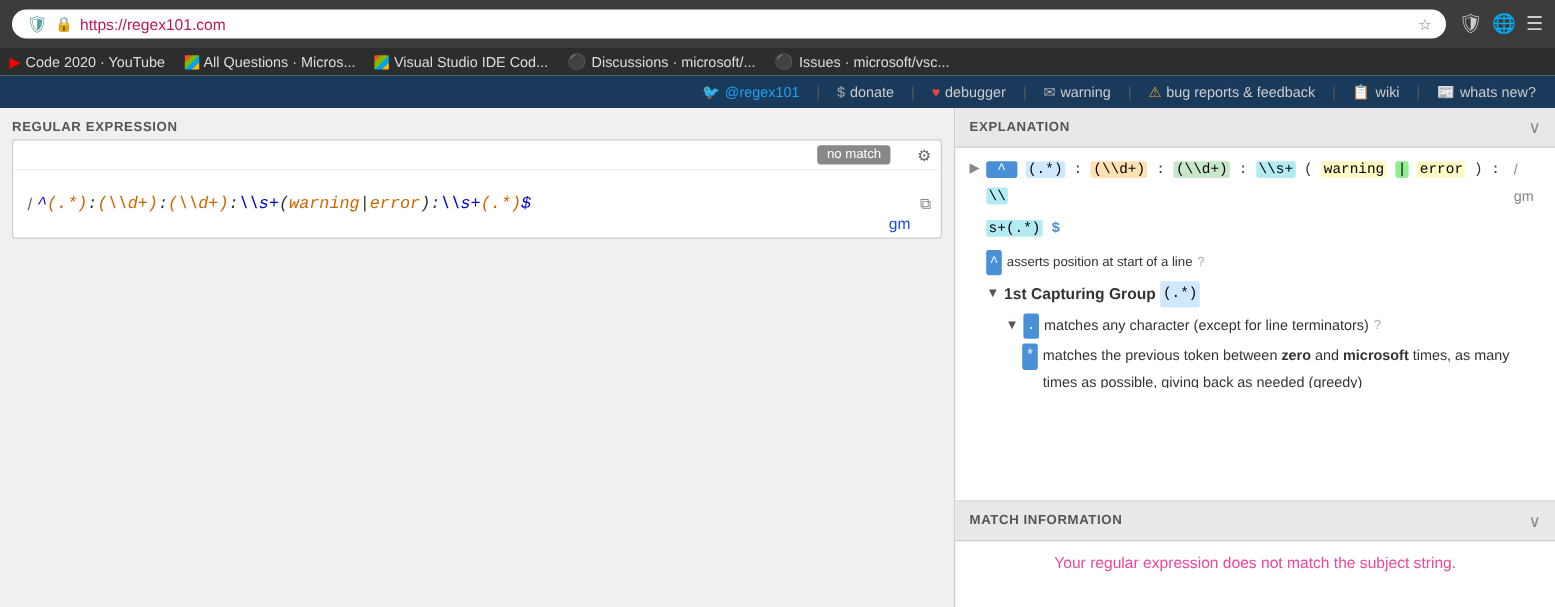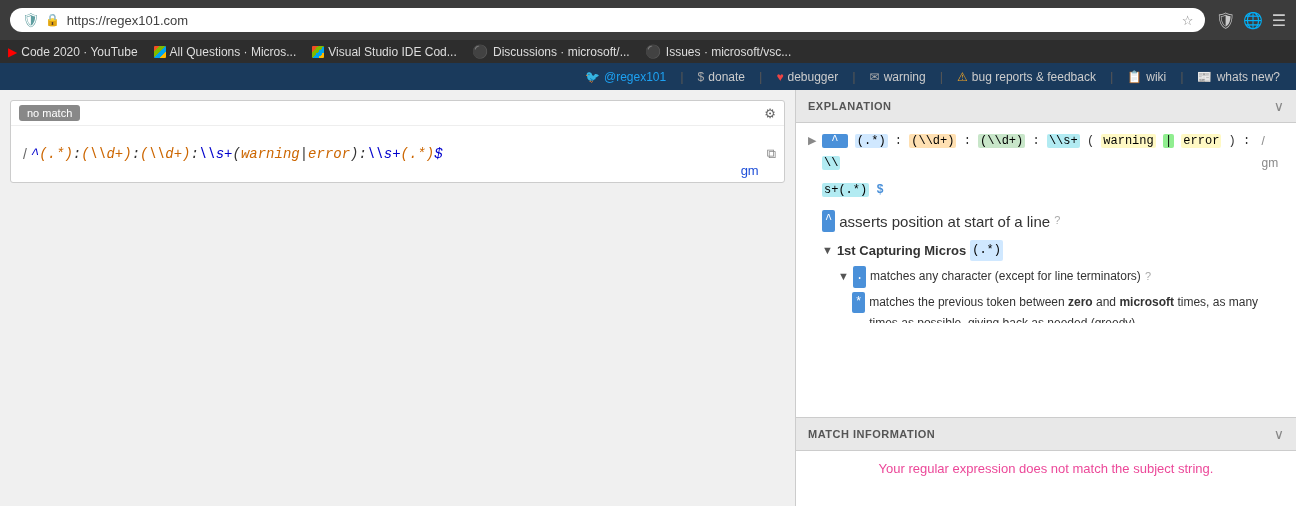--- a/index.html
+++ b/index.html
@@ -3,21 +3,21 @@
   <meta charset="utf-8">
   <style>
     * { margin: 0; padding: 0; box-sizing: border-box; }
     body { font-family: Arial, sans-serif; font-size: 13px; background: #f0f0f0; width: 1296px; height: 506px; overflow: hidden; }
 
     
     .browser-chrome { background: #3c3c3c; padding: 8px 10px; display: flex; align-items: center; gap: 10px; }
     .address-bar { flex: 1; background: white; border-radius: 20px; padding: 4px 12px; display: flex; align-items: center; gap: 6px; font-size: 13px; }
     .address-bar .shield { color: #5f9ea0; font-size: 14px; }
     .address-bar .lock { color: #666; font-size: 12px; }
-    .address-bar .url { color: #404040; font-size: 13px; flex: 1; }
+    .address-bar .url { color: #be185d; font-size: 13px; flex: 1; }
     .address-bar .star { color: #888; margin-left: auto; }
     .browser-icons { display: flex; gap: 8px; }
     .browser-icons span { color: #ccc; font-size: 16px; cursor: pointer; }
 
     
     .bookmarks-bar { background: #2d2d2d; padding: 4px 8px; display: flex; gap: 16px; align-items: center; overflow: hidden; }
     .bookmark-item { display: flex; align-items: center; gap: 4px; color: #ddd; font-size: 12px; white-space: nowrap; cursor: pointer; }
 
     
     .top-nav { background: #1a3a5c; padding: 6px 16px; display: flex; justify-content: flex-end; align-items: center; gap: 14px; }
@@ -26,21 +26,21 @@
 
     
     .main-content { display: flex; height: calc(506px - 86px); background: #f0f0f0; }
 
     
     .left-panel { width: 795px; padding: 10px; display: flex; flex-direction: column; gap: 10px; }
 
     
     .section-label { font-size: 11px; font-weight: bold; color: #555; text-transform: uppercase; letter-spacing: 0.5px; margin-bottom: 4px; }
     .regex-box { background: white; border: 1px solid #ccc; border-radius: 3px; }
-    .regex-toolbar { display: flex; align-items: center; justify-content: space-between; padding: 4px 8px; gap: 6px; }
+    .regex-toolbar { display: flex; align-items: center; justify-content: flex-end; padding: 4px 8px; gap: 22px; }
     .no-match-badge { background: #888; color: white; font-size: 11px; padding: 2px 8px; border-radius: 3px; }
     .gear-icon { color: #666; cursor: pointer; }
     .regex-input-row { display: flex; align-items: center; padding: 4px 8px; border-top: 1px solid #eee; }
     .regex-delimiter { color: #666; font-size: 14px; margin-right: 4px; }
     .regex-content { font-family: 'Courier New', monospace; font-size: 14px; color: #333; flex: 1; font-style: italic; }
     .regex-flags { color: #1d4ed8; font-size: 13px; margin-left: auto; margin-top: 33px; }
     .copy-icon { color: #888; cursor: pointer; margin-left: 8px; }
 
     
     .test-section { flex: 1; }
@@ -145,20 +145,21 @@
     <span style="color:#ffcc00;">📰</span>
     <span>whats new?</span>
   </span>
 </div>
 
 <div class="main-content">
 
   <div class="left-panel">
 
     <div>
+      <div class="section-label">REGULAR EXPRESSION</div>
       <div class="regex-box">
         <div class="regex-toolbar">
           <span class="no-match-badge">no match</span>
           <span class="gear-icon">⚙</span>
         </div>
         <div class="regex-input-row">
           <span class="regex-delimiter">&nbsp;/</span>
           <span class="regex-content" style="font-family:'Courier New',monospace; font-size:14px;">
             <span style="color:#0000cc;">^</span><span style="color:#cc6600;">(.*)</span><span style="color:#333;">:</span><span style="color:#cc6600;">(\\d+)</span><span style="color:#333;">:</span><span style="color:#cc6600;">(\\d+)</span><span style="color:#333;">:</span><span style="color:#0000cc;">\\s+</span><span style="color:#333;">(</span><span style="color:#cc6600;">warning</span><span style="color:#333;">|</span><span style="color:#cc6600;">error</span><span style="color:#333;">)</span><span style="color:#333;">:</span><span style="color:#0000cc;">\\s+</span><span style="color:#cc6600;">(.*)</span><span style="color:#0000cc;">$</span>
           </span>
@@ -201,27 +202,27 @@
           </span>
           <span style="color:#888; font-size:12px; margin-left: 4px;">/ gm</span>
         </div>
         <div style="font-family:'Courier New',monospace; font-size:12px; margin-left:14px; margin-bottom:6px;">
           <span class="hl-cyan">s+(.*)</span>
           <span style="color:#4a90d9; font-weight:bold;">$</span>
         </div>
 
         <div style="display:flex; align-items:center; gap:4px; margin-bottom:4px; margin-left:14px;">
           <span style="background:#4a90d9; color:white; padding:0 3px; border-radius:2px; font-family:'Courier New',monospace; font-size:12px;">^</span>
-          <span style="color:#333; font-size:15px;">asserts position at start of a line</span>
+          <span style="color:#333; font-size:11px;">asserts position at start of a line</span>
           <span style="color:#aaa; font-size:11px; cursor:pointer;">?</span>
         </div>
 
         <div style="display:flex; align-items:center; gap:4px; margin-bottom:4px; margin-left:14px;">
           <span style="color:#555; cursor:pointer; font-size:11px;">▼</span>
-          <span style="font-weight:bold; color:#333; font-size:13px;">1st Capturing Micros</span>
+          <span style="font-weight:bold; color:#333; font-size:13px;">1st Capturing Group</span>
           <span class="hl-blue">(.*)</span>
         </div>
 
         <div style="display:flex; align-items:center; gap:4px; margin-bottom:4px; margin-left:30px;">
           <span style="color:#555; cursor:pointer; font-size:11px;">▼</span>
           <span style="background:#4a90d9; color:white; padding:0 3px; border-radius:2px; font-family:'Courier New',monospace; font-size:12px;">.</span>
           <span style="color:#333; font-size:12px;">matches any character (except for line terminators)</span>
           <span style="color:#aaa; font-size:11px; cursor:pointer;">?</span>
         </div>
 

